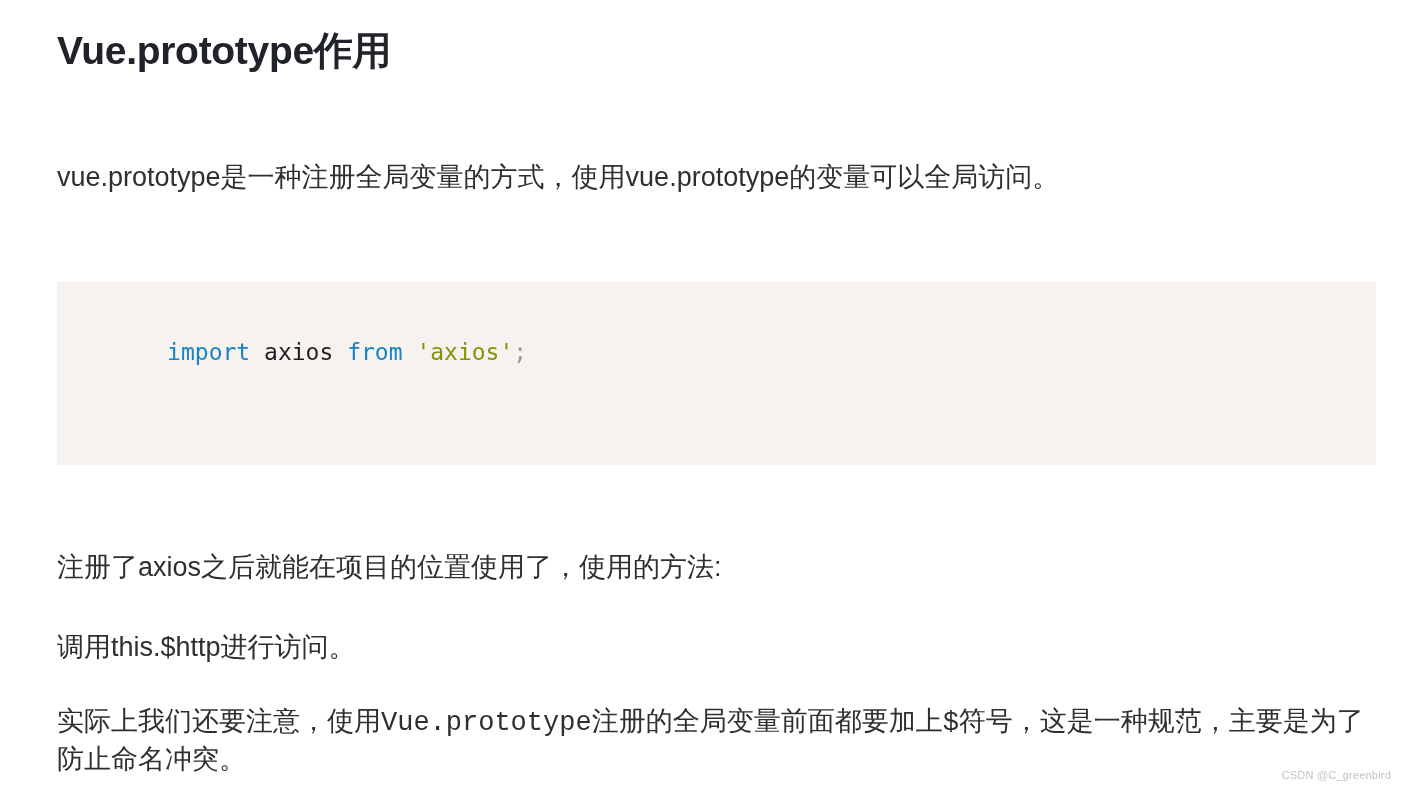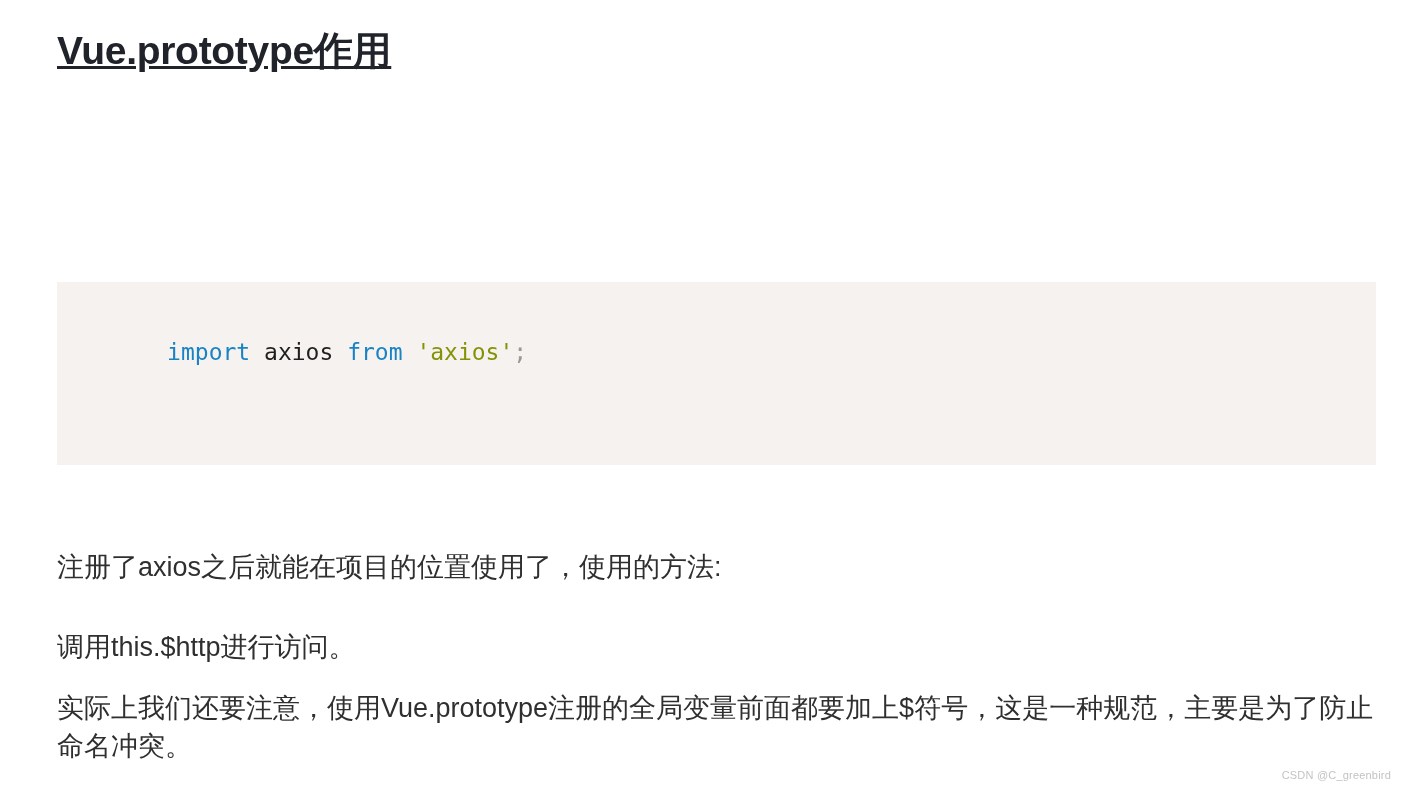--- a/index.html
+++ b/index.html
@@ -32,38 +32,37 @@
     padding: 0;
     position: absolute;
     left: 57px;
     top: 25px;
     font-size: 39px;
     line-height: 52px;
     font-weight: bold;
     letter-spacing: -0.3px;
     color: #20232a;
     white-space: nowrap;
-    text-decoration: underline;
   }
 
   .para {
     position: absolute;
     left: 57px;
     font-size: 27px;
     line-height: 38px;
     font-weight: 400;
     color: #2f2f2f;
     letter-spacing: 0px;
   }
 
   .para-1 { top: 131px; width: 1310px; }
   .para-2 { top: 211px; }
   .para-3 { top: 521px; }
   .para-4 { top: 601px; }
-  .para-5 { top: 662px; width: 1320px; }
+  .para-5 { top: 677px; width: 1320px; font-family: Liberation Mono, monospace; }
 
   
   .code-block {
     position: absolute;
     left: 57px;
     top: 282px;
     width: 1319px;
     height: 183px;
     background: #f6f2f0;
     box-sizing: border-box;
@@ -98,20 +97,21 @@
     font-family: "Liberation Sans", "DejaVu Sans", sans-serif;
   }
 </style>
 </head>
 <body>
 
 <div class="page">
 
   <h1 class="article-title">Vue.prototype作用</h1>
 
+  <p class="para para-1">vue.prototype是一种注册全局变量的方式，使用vue.prototype的变量可以全局访问。</p>
 
 
   <div class="code-block">
     <div class="code-line">
       <span class="tok-kw">import</span><span class="tok-plain"> axios </span><span class="tok-kw">from</span><span class="tok-plain"> </span><span class="tok-str">'axios'</span><span class="tok-punc">;</span>
     </div>
     <div class="code-line">
       
     </div>
   </div>

